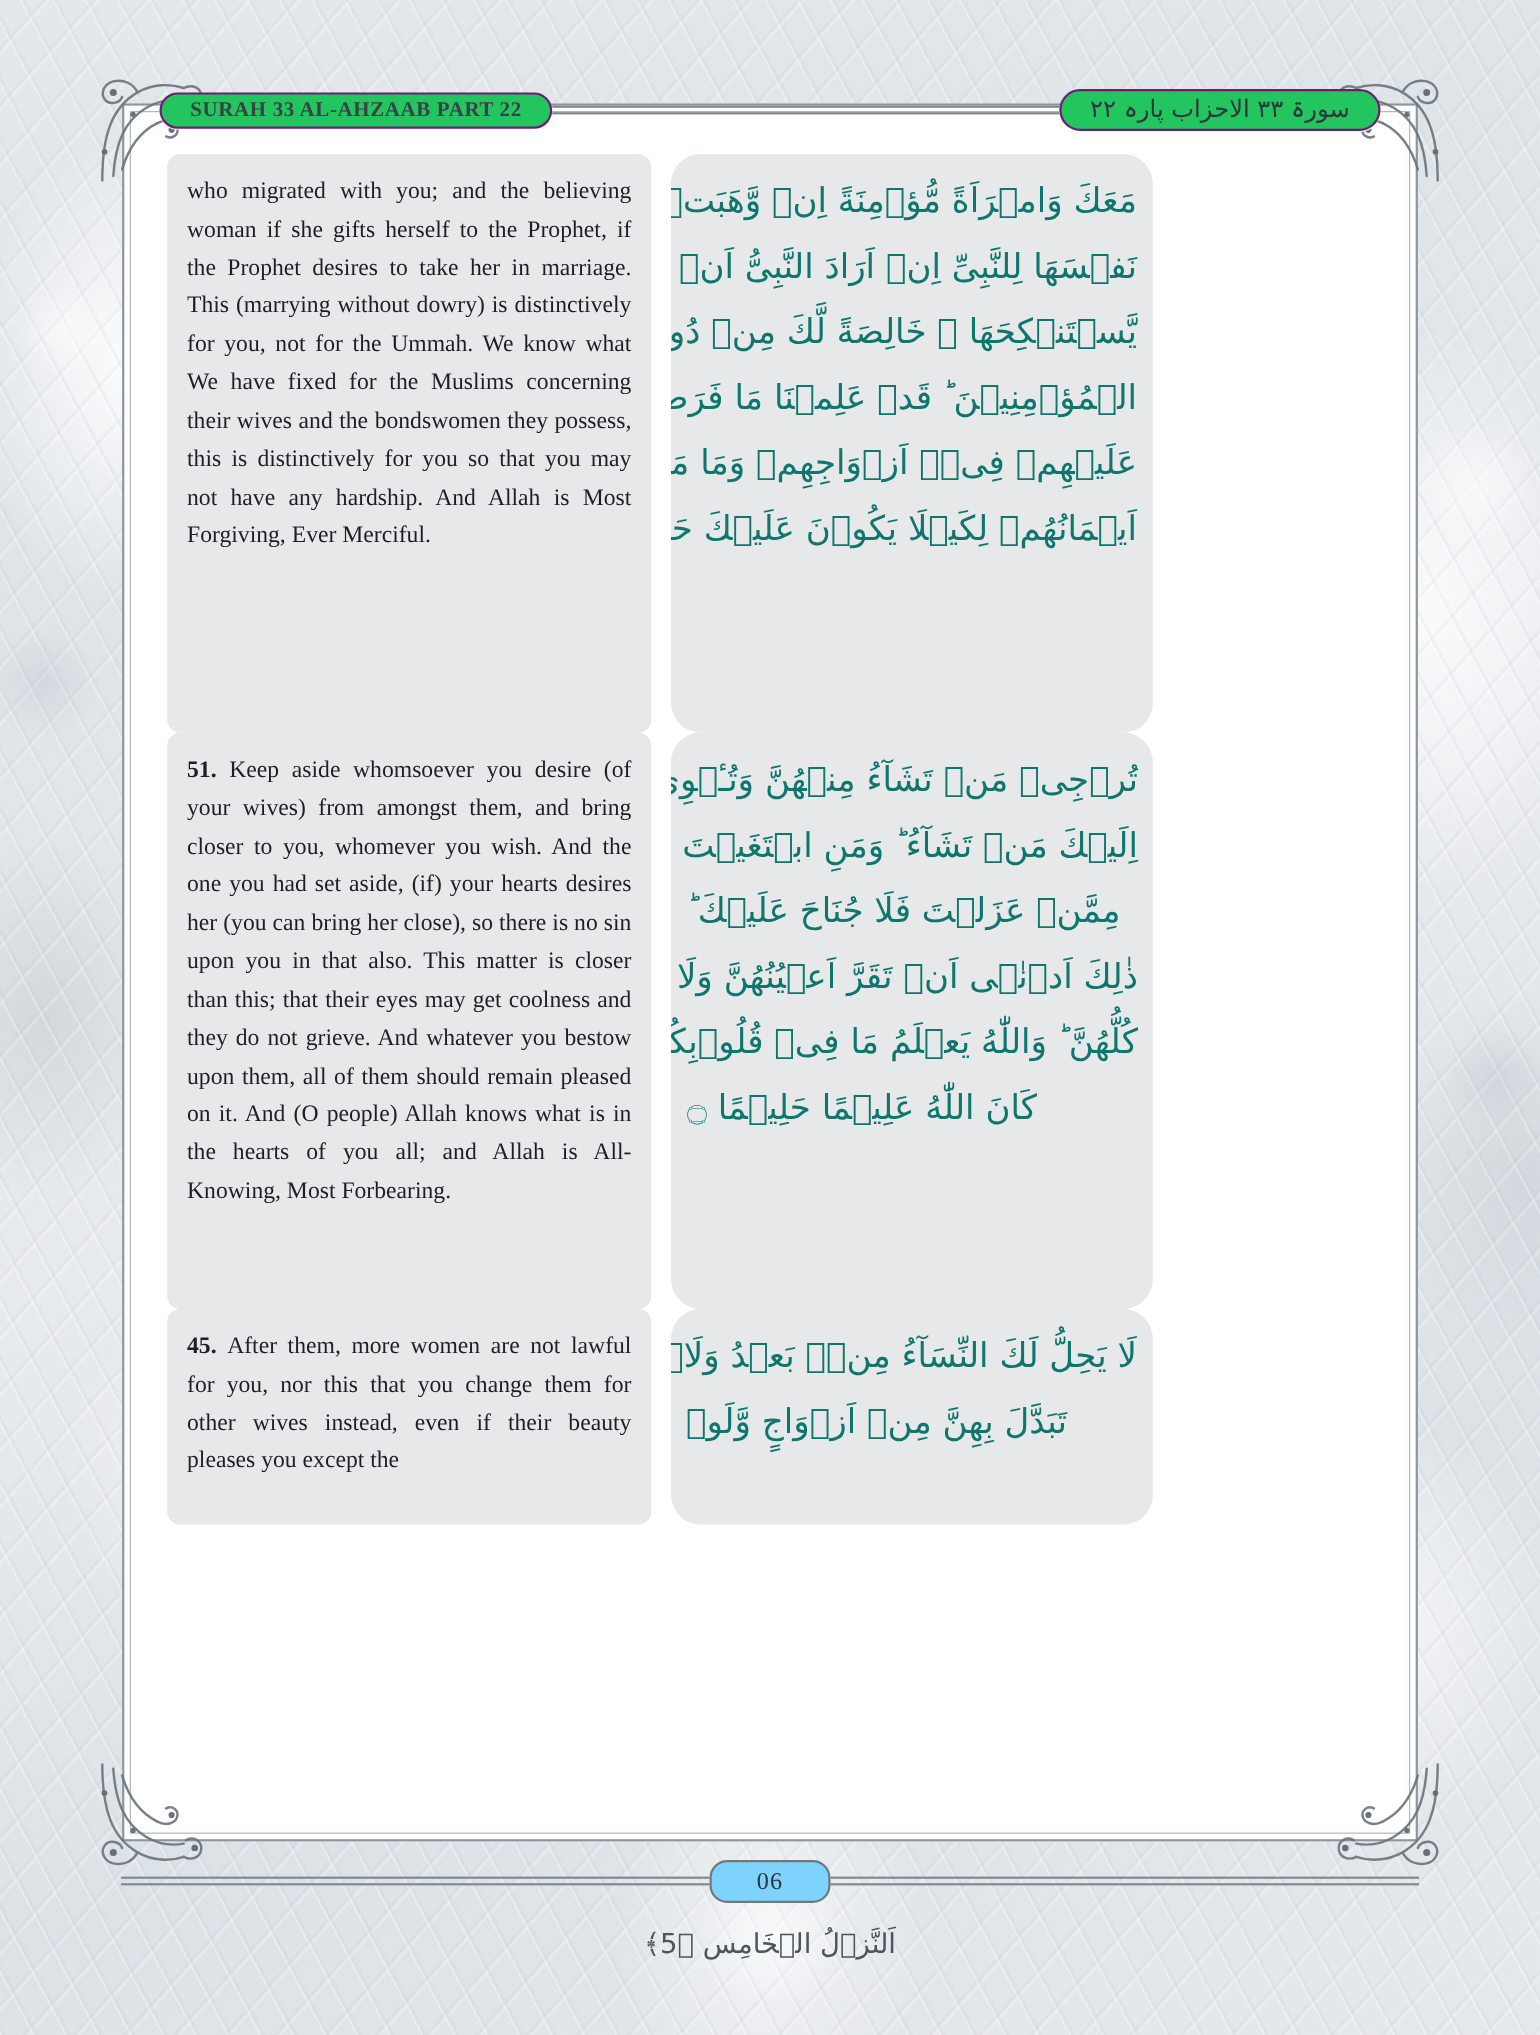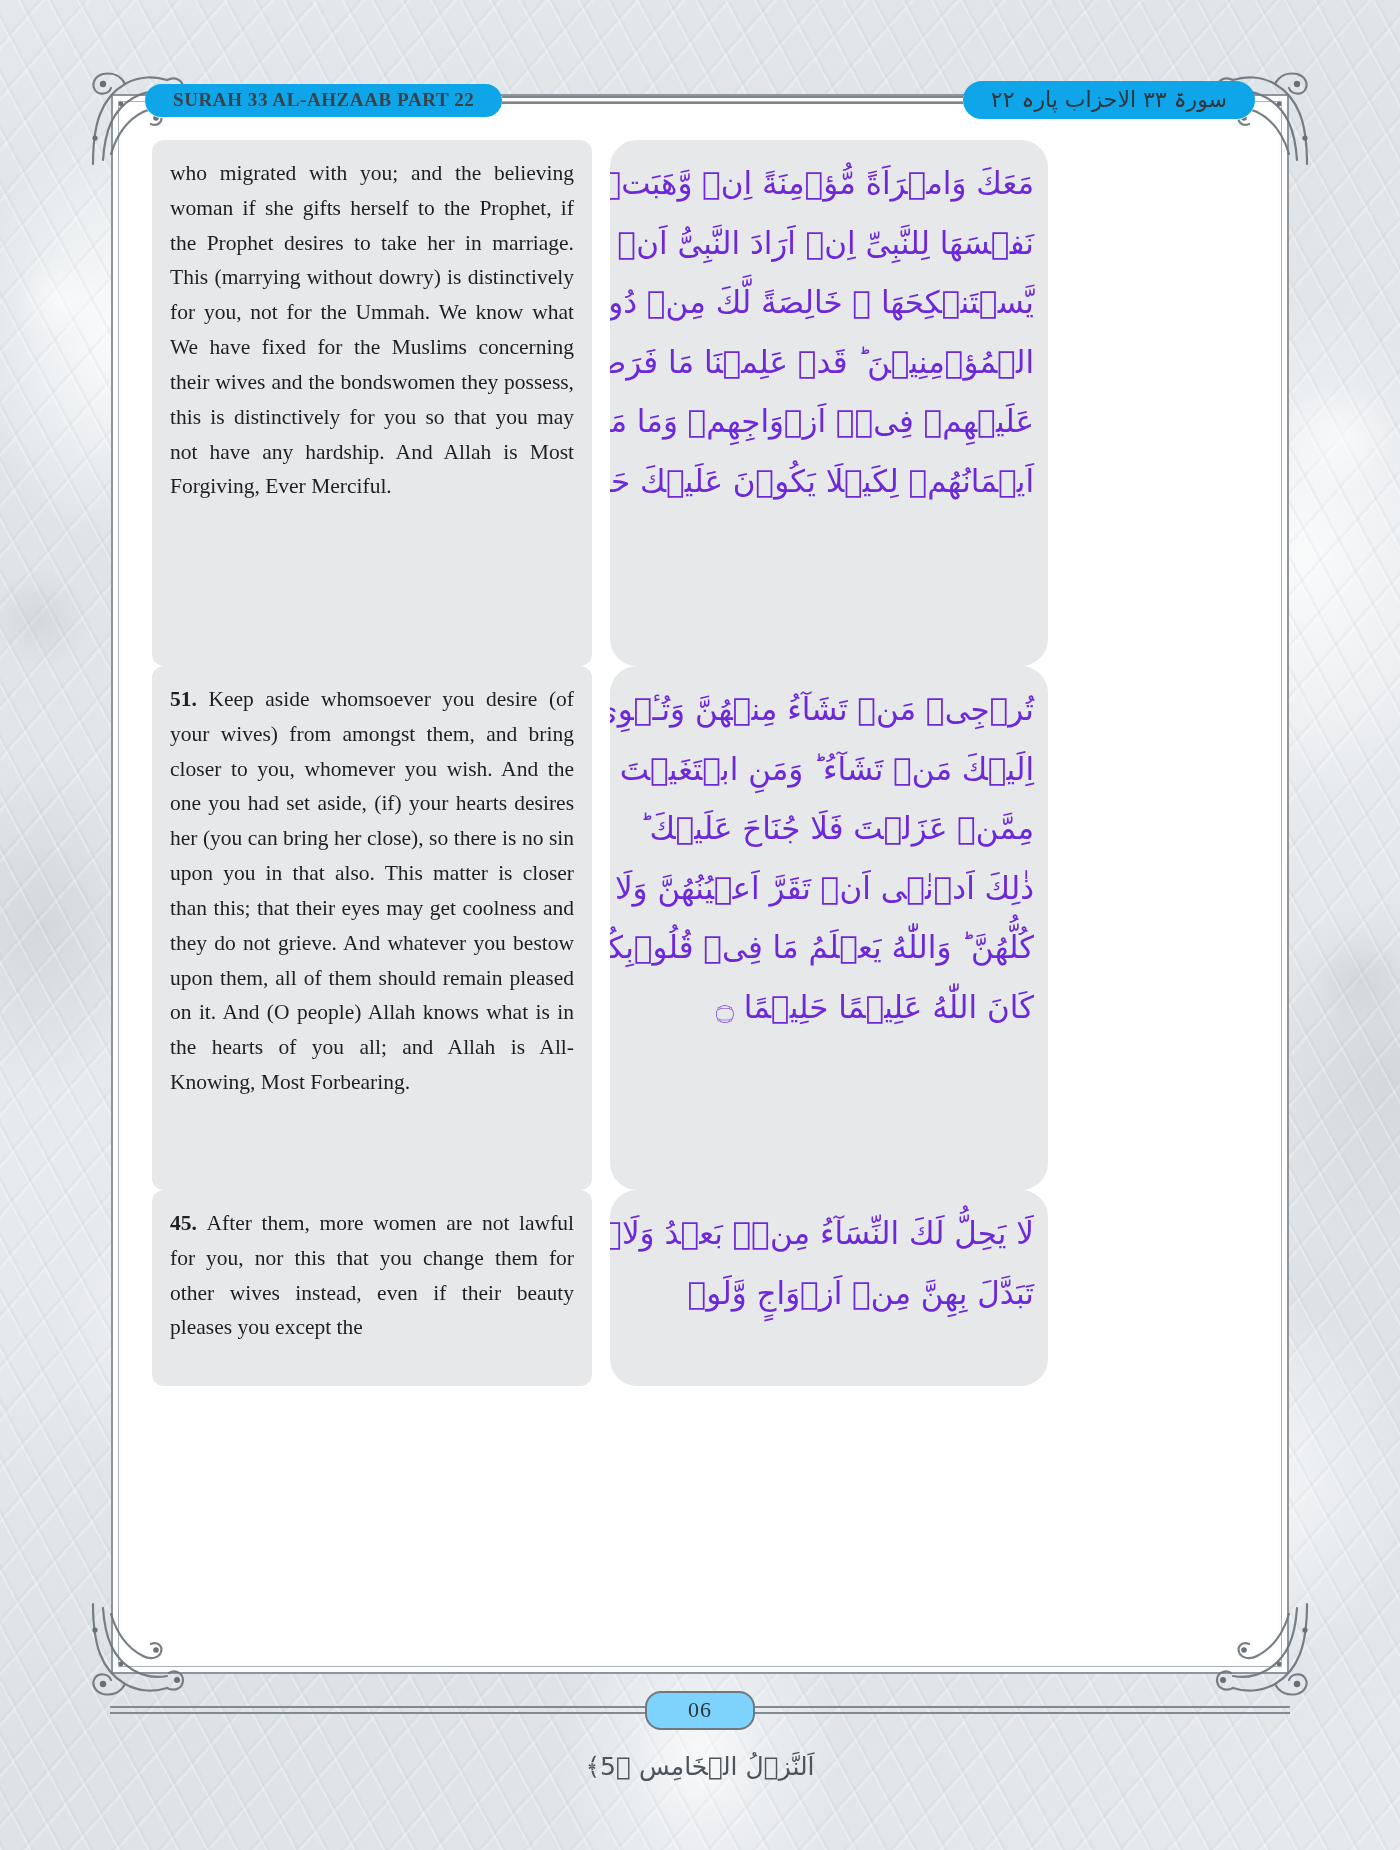--- a/index.html
+++ b/index.html
@@ -99,23 +99,23 @@
     position: absolute;
     left: 125px;
     top: 76px;
     width: 1150px;
     height: 48px;
     display: flex;
     align-items: center;
     z-index: 6;
   }
   .hdr-pill {
-    border: 2px solid #0ea5e9;
+    border: 2px solid #701a75;
     border-radius: 24px;
-    background: #0ea5e9;
+    background: #22c55e;
     padding: 3px 26px 4px;
     display: flex;
     align-items: center;
     justify-content: flex-start;
     box-shadow: 0 1px 0 rgba(255,255,255,0.9);
   }
   .hdr-pill.left  { margin-left: 20px; }
   .hdr-pill.right { margin-right: 20px; }
   .hdr-en {
     font-family: "Liberation Serif", serif;
@@ -183,22 +183,22 @@
     text-align: justify;
     text-justify: inter-word;
     hyphens: none;
   }
   .panel.en .vnum {
     font-weight: 700;
   }
   .panel.ar {
     font-family: "DejaVu Sans", sans-serif;
     direction: rtl;
-    text-align: right;
-    color: #6d28d9;
+    text-align: left;
+    color: #0f766e;
     font-size: 31px;
     line-height: 1.92;
     padding: 14px 14px 16px;
     letter-spacing: 0;
     border-radius: 27px;
   }
   .panel.ar .aline {
     display: block;
     white-space: nowrap;
   }

